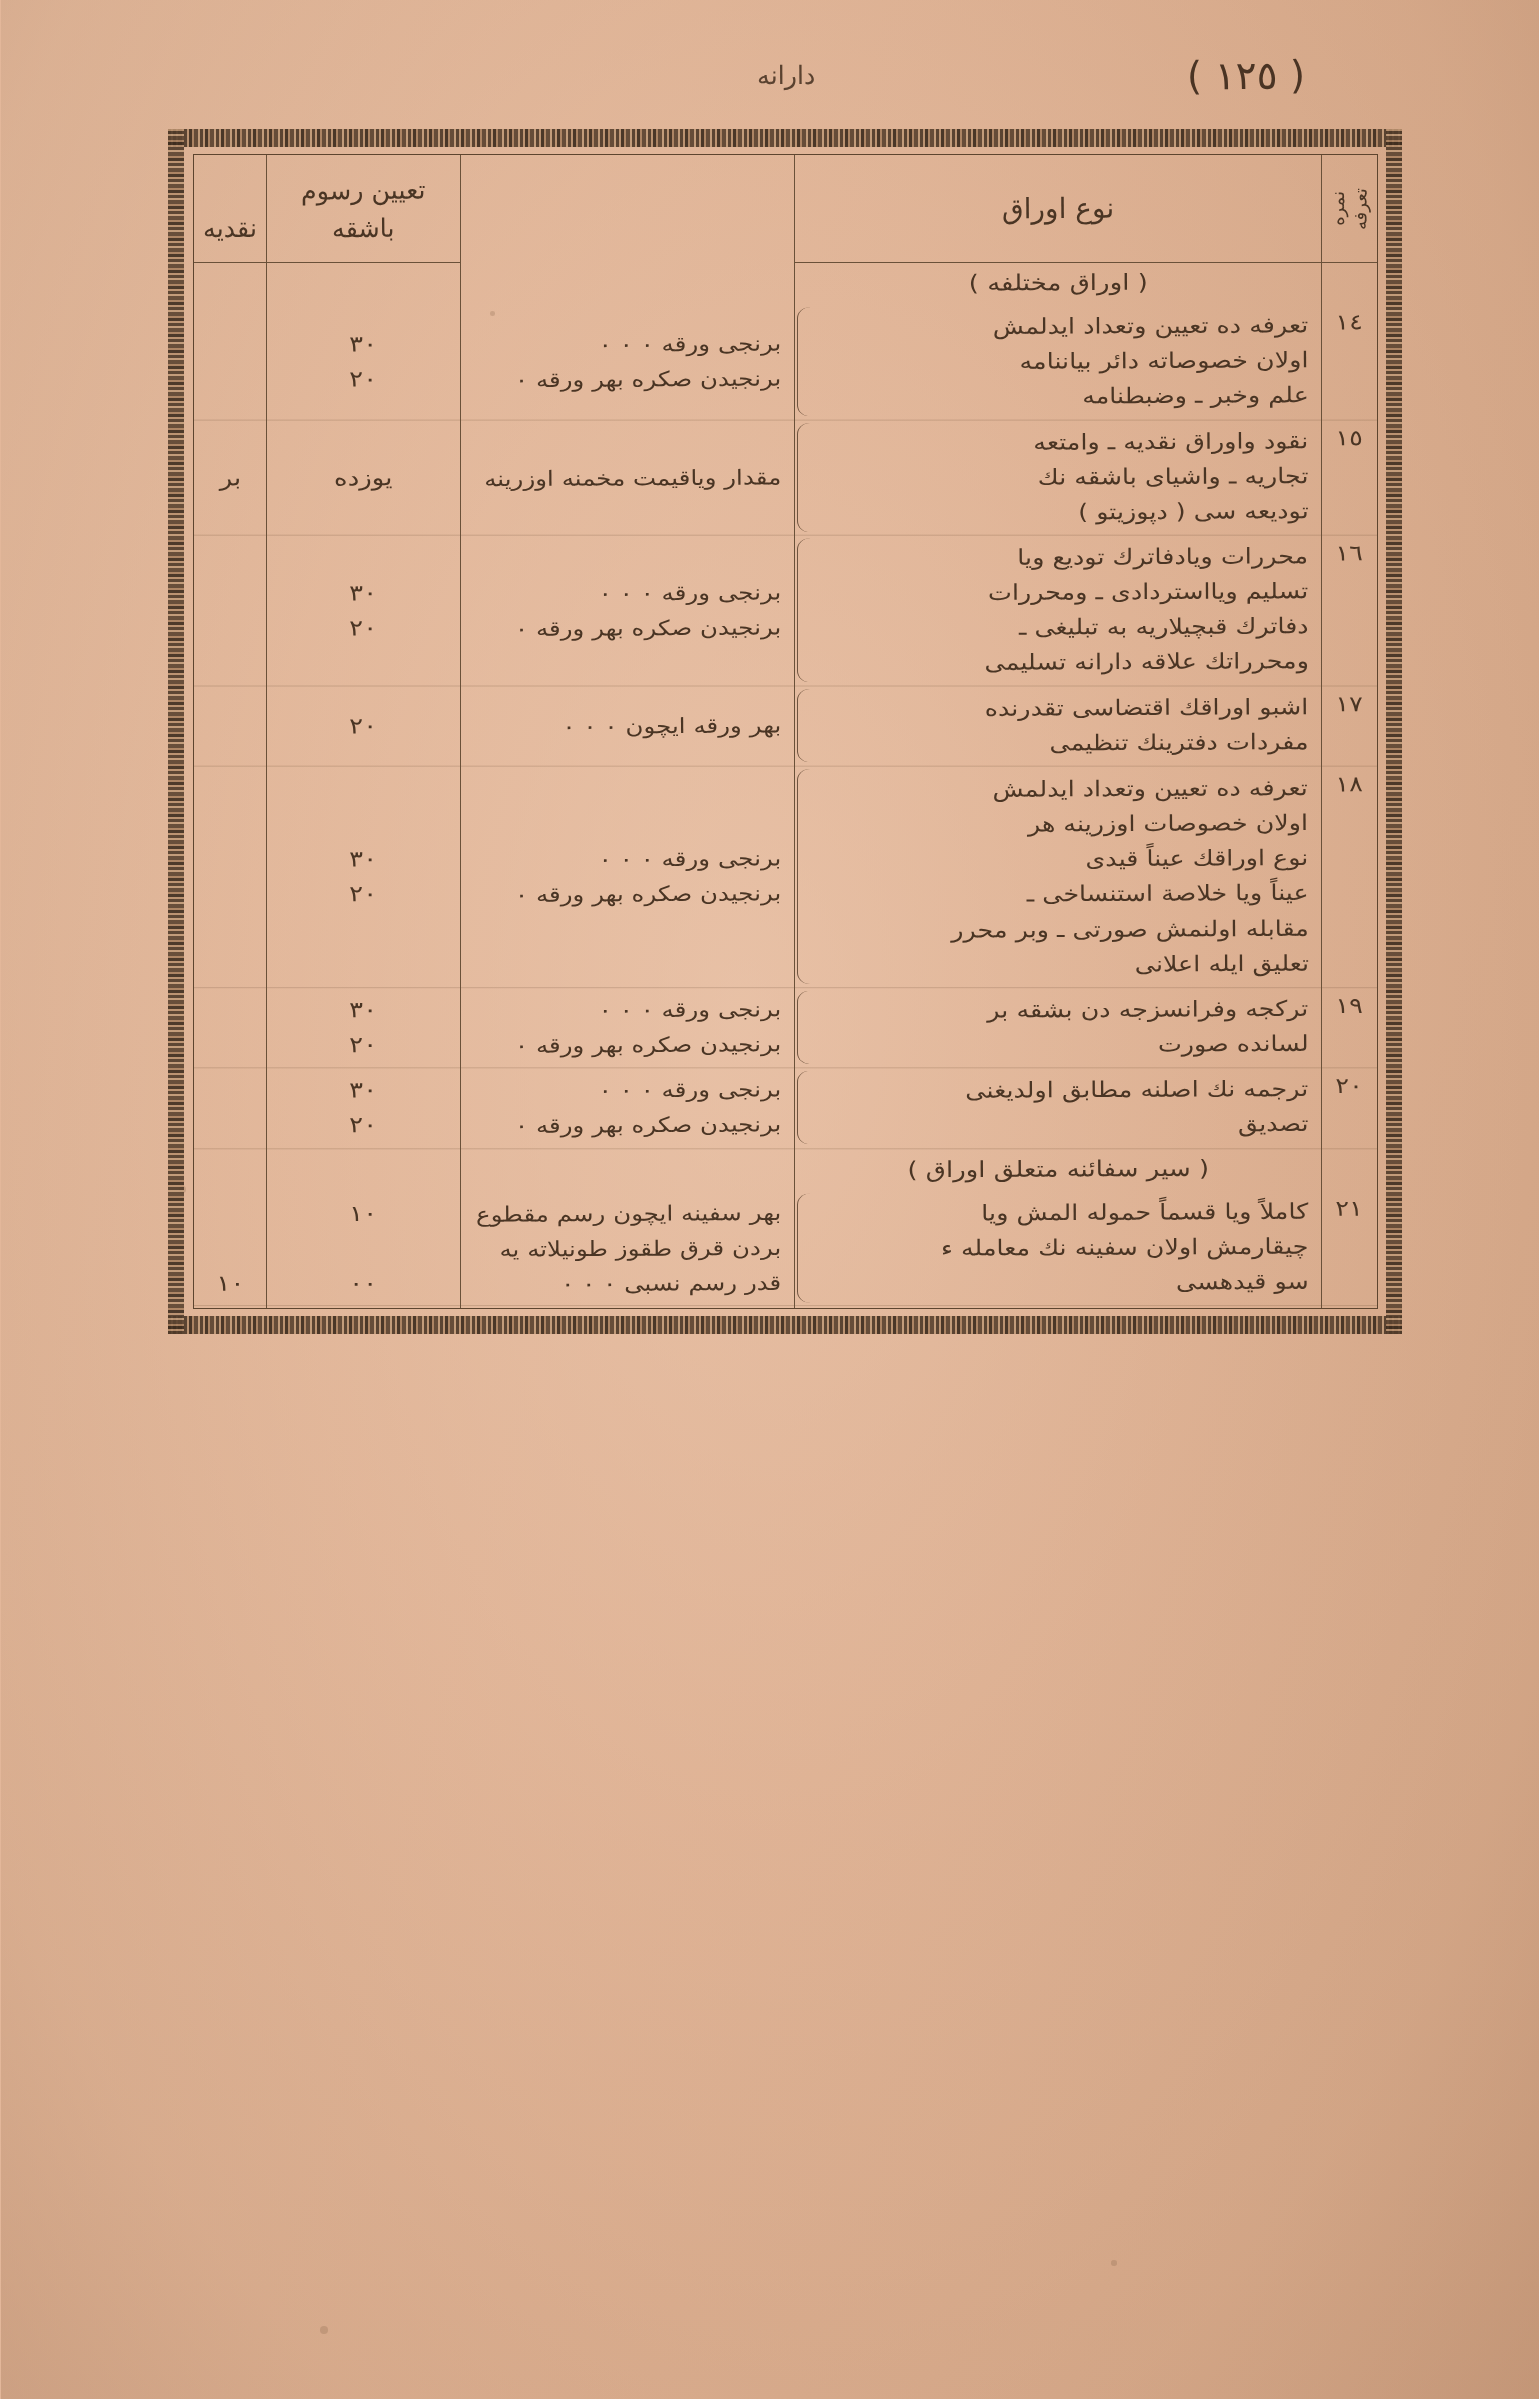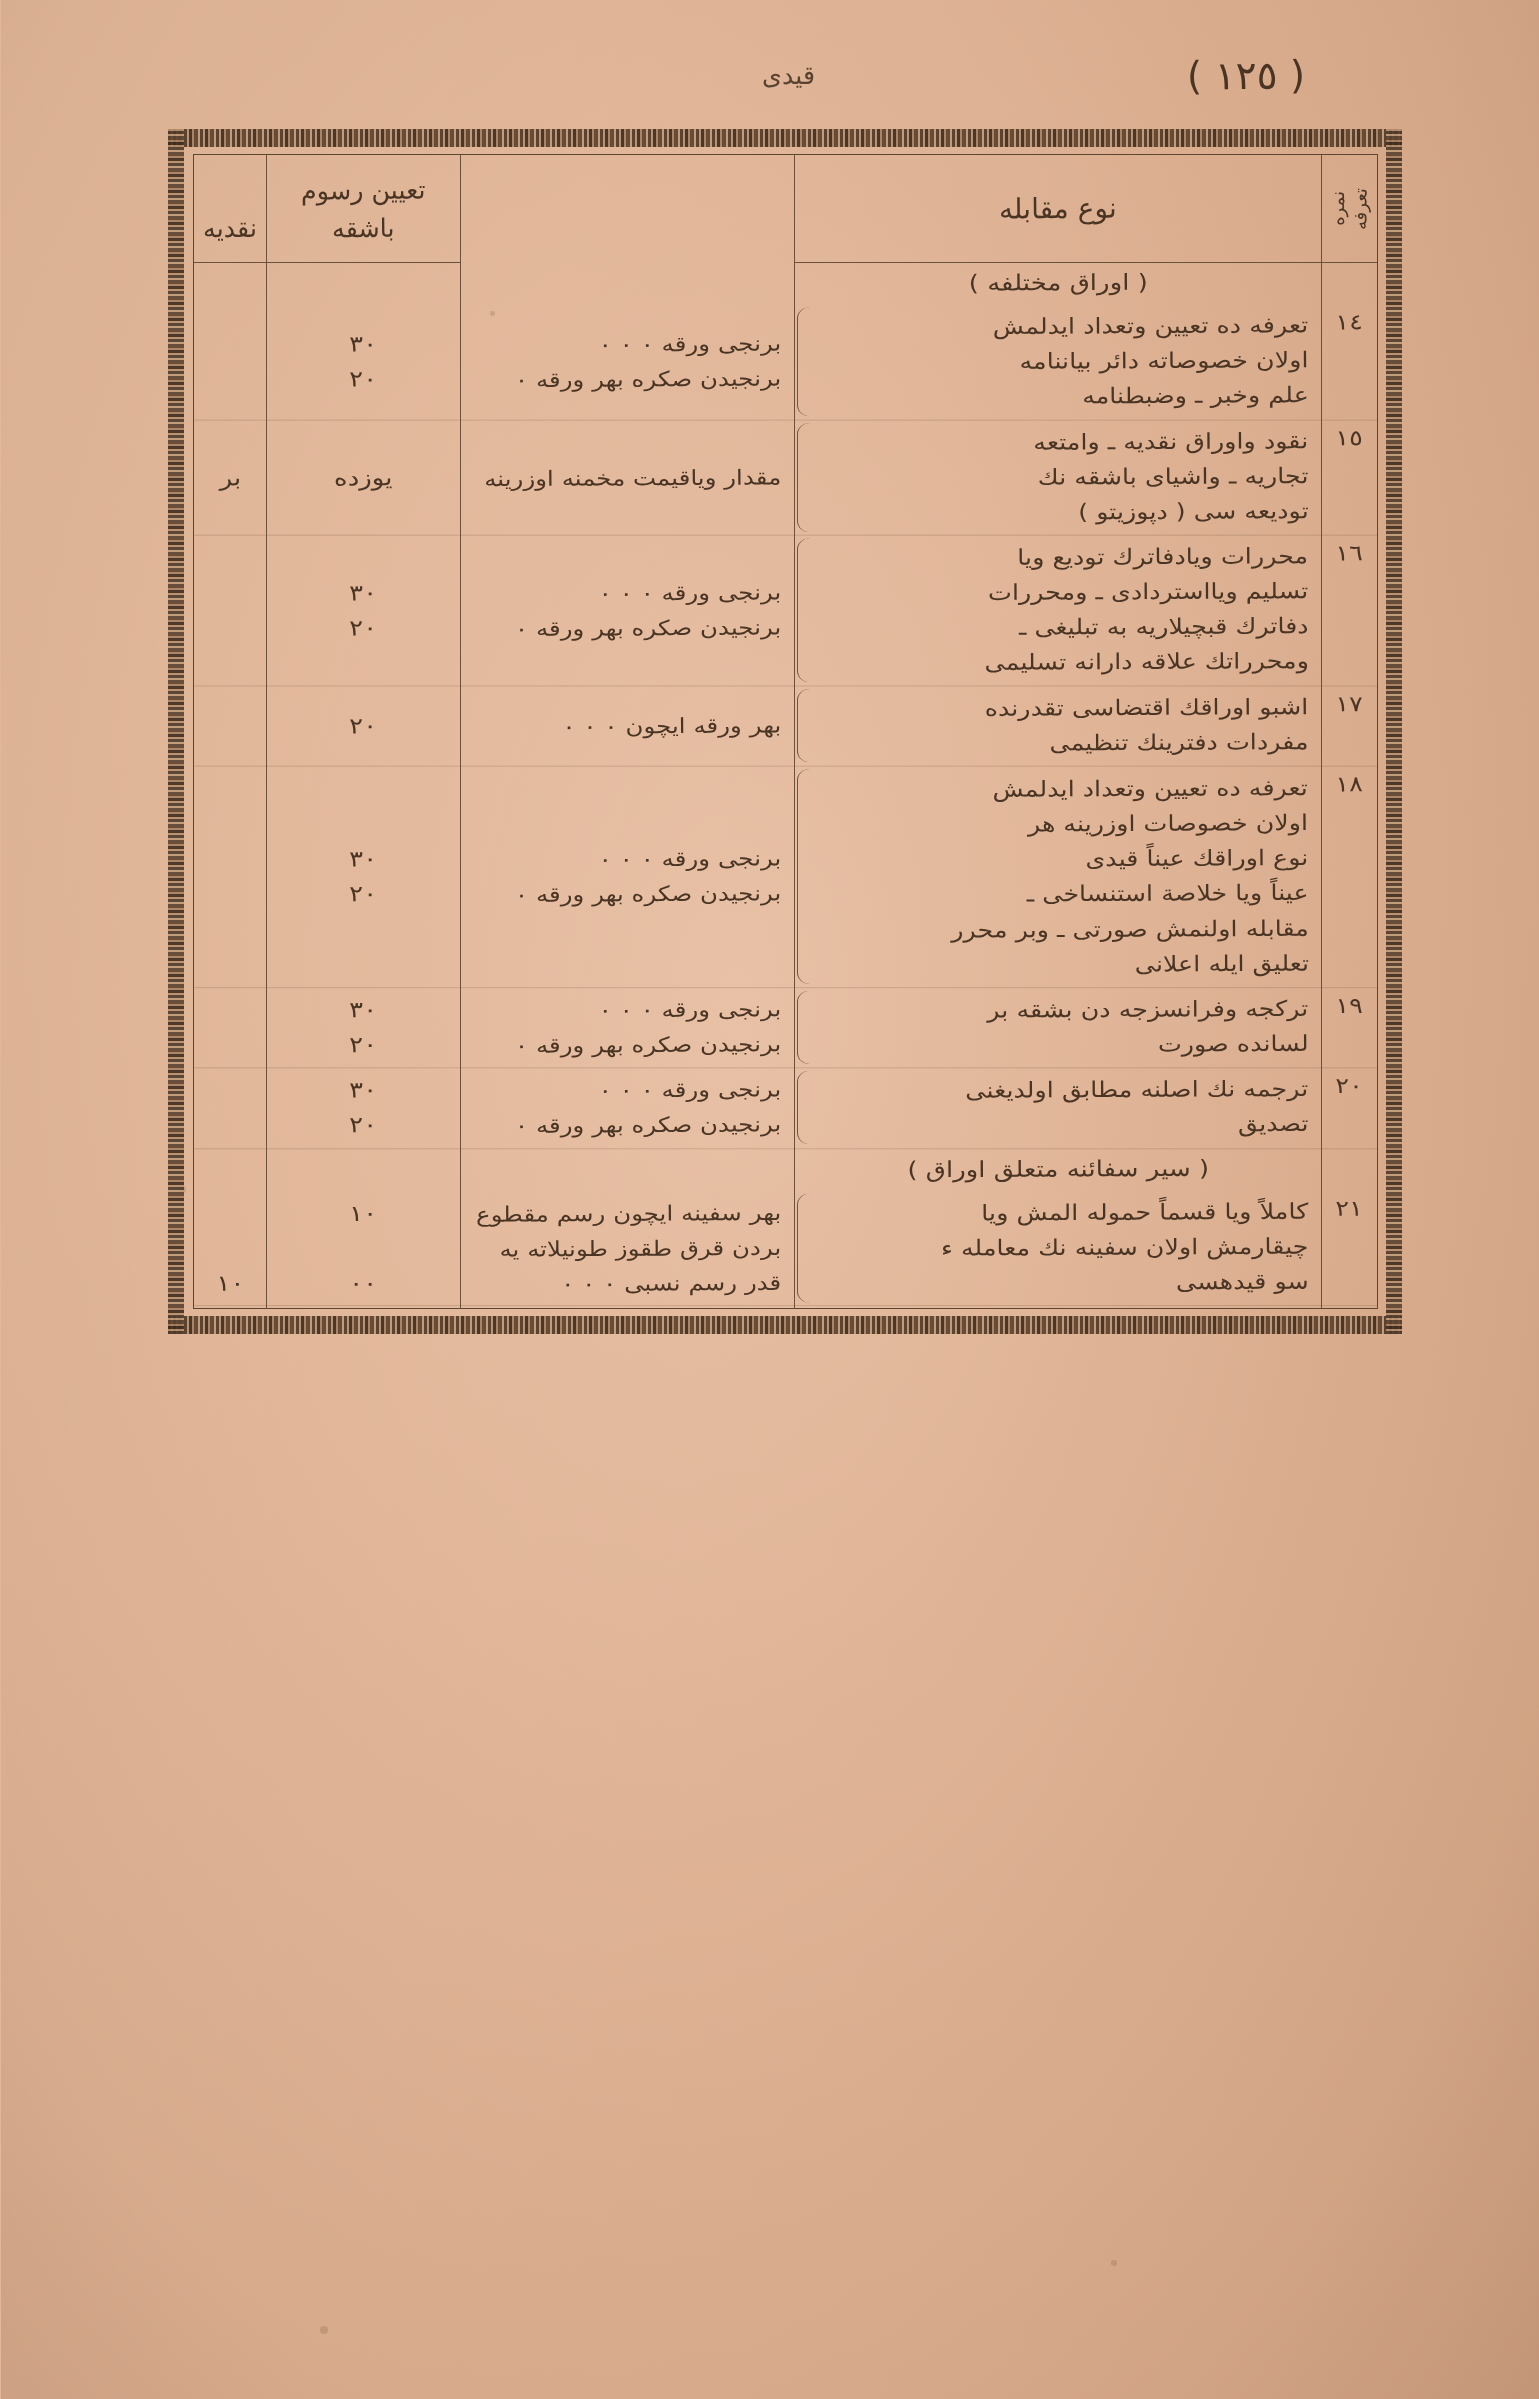--- a/index.html
+++ b/index.html
@@ -150,21 +150,21 @@
 
 <div class="paper"></div>
 
 <div class="speck" style="left:179px;top:1186px;width:6.6px;height:6.6px;"></div>
 <div class="speck" style="left:490px;top:311px;width:4.7px;height:4.7px;"></div>
 <div class="speck" style="left:1111px;top:2260px;width:5.6px;height:5.6px;"></div>
 <div class="speck" style="left:320px;top:2326px;width:7.5px;height:7.5px;"></div>
 
 <div class="pagehead">
   <div class="folio">( ١٢٥ )</div>
-  <div class="runhead">قيدى</div>
+  <div class="runhead">دارانه</div>
 </div>
 
 <div class="frame" id="frame">
   <div class="ornband top"></div>
   <div class="ornband bot"></div>
   <div class="ornside r"></div>
   <div class="ornside l"></div>
 
   <div class="inner">
     <div class="tbl" id="tbl">
@@ -206,21 +206,21 @@
             <div class="cellrow " style="position: absolute; left: 0px; right: 0px; top: 1040px; height: 49px;"></div>
             <div class="cellrow " style="position: absolute; left: 0px; right: 0px; top: 1089px; height: 136px; align-items: flex-start;">
               <div class="numtxt" style="margin-top: 5.6px;">٢١</div>
             </div>
             <div style="position: absolute; left: 0px; right: 0px; top: 1224px; height: 0.9px; background: rgba(110, 82, 56, 0.28);"></div>
           </div>
       </div>
 
       <div class="col c-kind">
         <div class="hdrow">
-          <span>نوع مقابله</span>
+          <span>نوع اوراق</span>
         </div>
         <div class="body" id="body-kind" style="transform-origin: center top; transform: scaleY(0.8523);">
             <div class="cellrow " style="position: absolute; left: 0px; right: 0px; top: 0px; height: 49px;">
               <div class="kindtxt secthead">( اوراق مختلفه )</div>
             </div>
             <div class="cellrow " style="position: absolute; left: 0px; right: 0px; top: 49px; height: 136px; align-items: center;">
               <div class="kindtxt">
                 <div>تعرفه ده تعيين وتعداد ايدلمش</div>
                 <div>اولان خصوصاته دائر بياننامه</div>
                 <div>علم وخبر ـ وضبطنامه</div>

